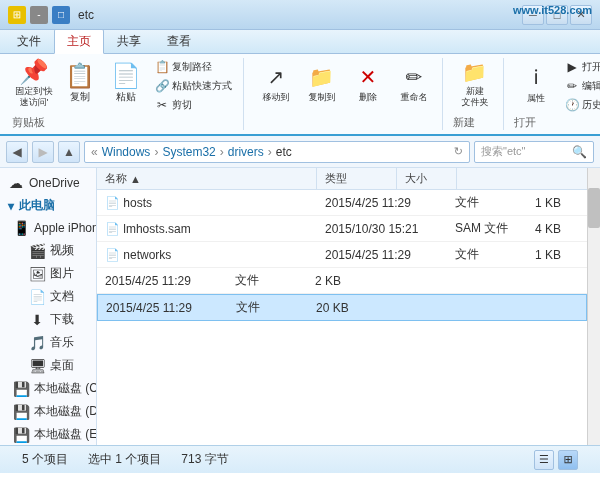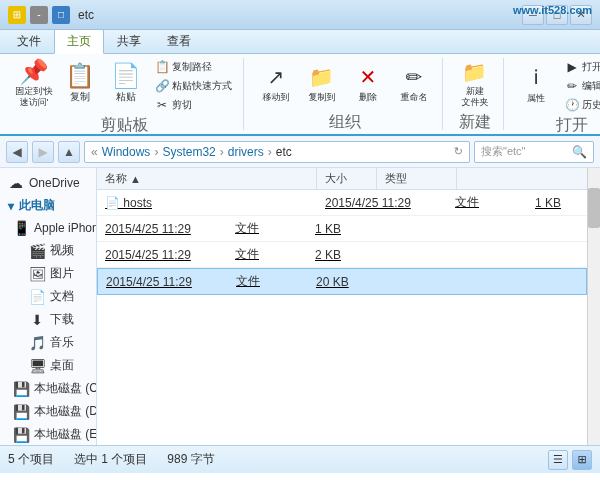--- a/index.html
+++ b/index.html
@@ -39,44 +39,44 @@
       border: 1px solid transparent;
       border-bottom: none;
       border-radius: 2px 2px 0 0;
       background: transparent;
     }
     .rtab.active {
       background: #fff;
       border-color: #a0c0e0;
       border-bottom: 1px solid #fff;
       margin-bottom: -1px;
-      color: #4d7c0f;
+      color: #b91c1c;
     }
 
     
     .ribbon {
       height: 82px;
       background: #f8fcff;
       border-bottom: 2px solid #3a9fd4;
       display: flex;
       padding: 4px 6px;
       gap: 4px;
     }
     .ribbon-group {
       display: flex;
       flex-direction: column;
       border-right: 1px solid #d0e0f0;
       padding: 0 6px;
       min-width: fit-content;
     }
     .ribbon-group:last-child { border-right: none; }
     .ribbon-group-label {
-      font-size: 16px;
+      font-size: 11px;
       color: #666;
-      text-align: center;
+      text-align: left;
       margin-top: auto;
       padding-top: 2px;
     }
     .ribbon-buttons { display: flex; gap: 2px; align-items: flex-start; flex: 1; }
     .rbtn-large {
       display: flex;
       flex-direction: column;
       align-items: center;
       justify-content: center;
       width: 44px;
@@ -210,40 +210,39 @@
     .col-date { width: 130px; }
     .col-type { width: 80px; }
     .col-size { width: 60px; }
 
     .file-row {
       display: flex;
       align-items: center;
       padding: 2px 0;
       border-bottom: 1px solid #f0f0f0;
       cursor: pointer;
-      text-decoration: underline;
     }
     .file-row.selected { background: #cce8ff; border: 1px solid #7ec0f0; }
     .file-cell {
       padding: 2px 8px;
       font-size: 12px;
       color: #333;
       overflow: hidden;
       white-space: nowrap;
       text-overflow: ellipsis;
     }
 
     
     .status-bar {
       height: 28px;
       background: linear-gradient(to bottom, #e8f4fc, #d8ecfa);
       border-top: 1px solid #b0d0e8;
       display: flex;
       align-items: center;
-      padding: 0 8px;
+      padding: 0 22px;
       font-size: 12px;
       color: #333;
       gap: 20px;
     }
     .status-right {
       margin-left: auto;
       display: flex;
       gap: 4px;
     }
     .view-btn {
@@ -357,21 +356,20 @@
       </div>
       <div class="rbtn-large" style="font-size:9px;">
         <span style="font-size:20px;color:#cc0000;">✕</span>
         <span>删除</span>
       </div>
       <div class="rbtn-large" style="font-size:9px;">
         <span style="font-size:20px;">✏</span>
         <span>重命名</span>
       </div>
     </div>
-    <div class="ribbon-group-label">组织</div>
   </div>
 
   <div class="ribbon-group">
     <div class="ribbon-buttons">
       <div class="rbtn-large" style="font-size:9px;">
         <span style="font-size:20px;">📁</span>
         <span style="line-height:1.2;text-align:center;">新建<br>文件夹</span>
       </div>
     </div>
     <div class="ribbon-group-label">新建</div>
@@ -490,39 +488,52 @@
 
   </div>
 
   <div class="file-area">
 
     <div class="file-list-header">
       <div class="col-header col-name">
         <span>名称</span>
         <span>▲</span>
       </div>
+      <div class="col-header col-type">
+        <span>类型</span>
+      </div>
       <div class="col-header col-size">
         <span>大小</span>
-      </div>
-      <div class="col-header col-type">
-        <span>类型</span>
       </div>
     </div>
 
     <div id="file-rows">
         <div class="file-row">
     <div class="file-cell col-name">
       <span>📄</span>
       hosts
     </div>
     <div class="file-cell col-date">2015/4/25 11:29</div>
     <div class="file-cell col-type">文件</div>
     <div class="file-cell col-size">1 KB</div>
   </div>
         <div class="file-row">
+    <div class="file-cell col-name">
+      <span>📄</span>
+      lmhosts.sam
+    </div>
+    <div class="file-cell col-date">2015/10/30 15:21</div>
+    <div class="file-cell col-type">SAM 文件</div>
+    <div class="file-cell col-size">4 KB</div>
+  </div>
+        <div class="file-row">
+    <div class="file-cell col-name">
+      <span>📄</span>
+      networks
+    </div>
     <div class="file-cell col-date">2015/4/25 11:29</div>
     <div class="file-cell col-type">文件</div>
     <div class="file-cell col-size">1 KB</div>
   </div>
         <div class="file-row">
     <div class="file-cell col-date">2015/4/25 11:29</div>
     <div class="file-cell col-type">文件</div>
     <div class="file-cell col-size">2 KB</div>
   </div>
         <div class="file-row selected">
@@ -534,18 +545,18 @@
   </div>
 
   <div class="scrollbar-area">
     <div class="scroll-thumb"></div>
   </div>
 </div>
 
 <div class="status-bar">
   <span>5 个项目</span>
   <span>选中 1 个项目</span>
-  <span>989 字节</span>
+  <span>713 字节</span>
   <div class="status-right">
     <div class="view-btn">☰</div>
     <div class="view-btn active">⊞</div>
   </div>
 </div>
 
 </body></html>

